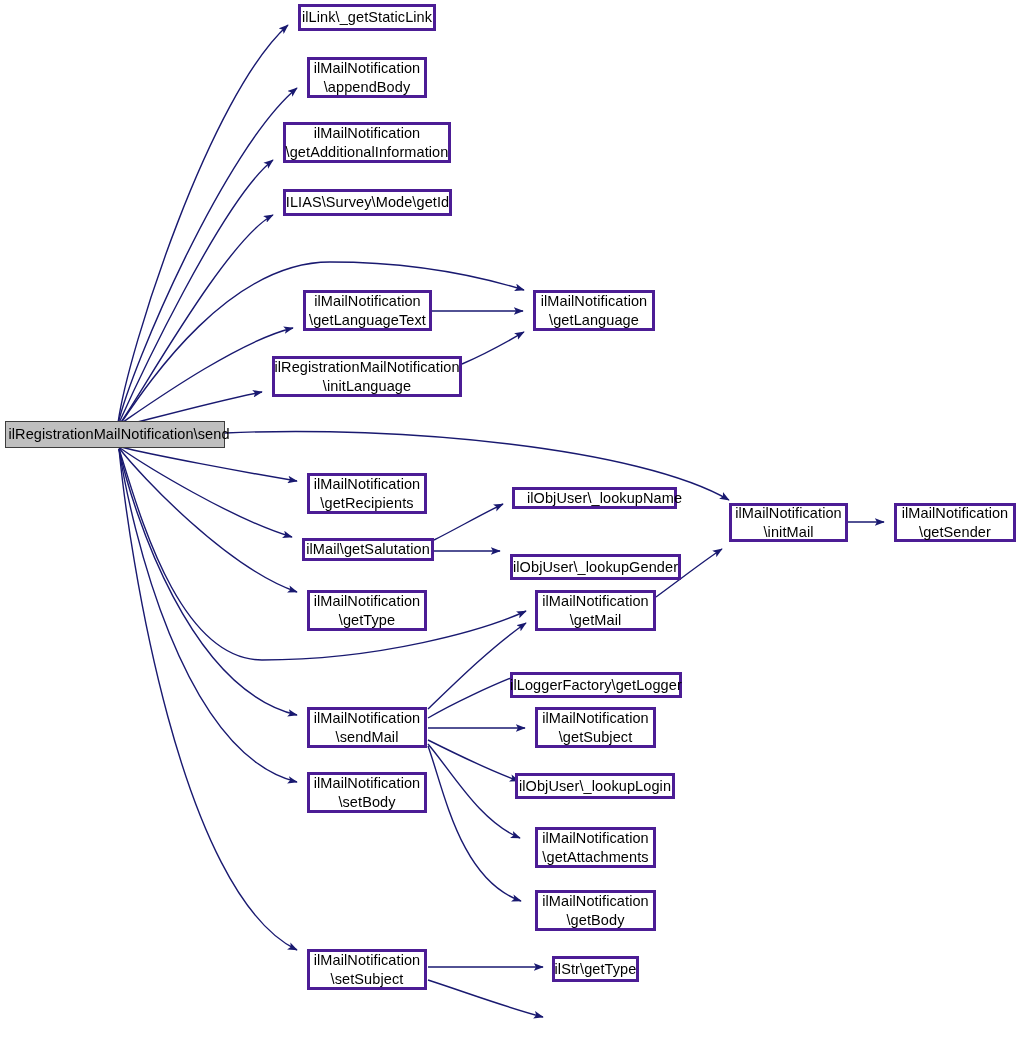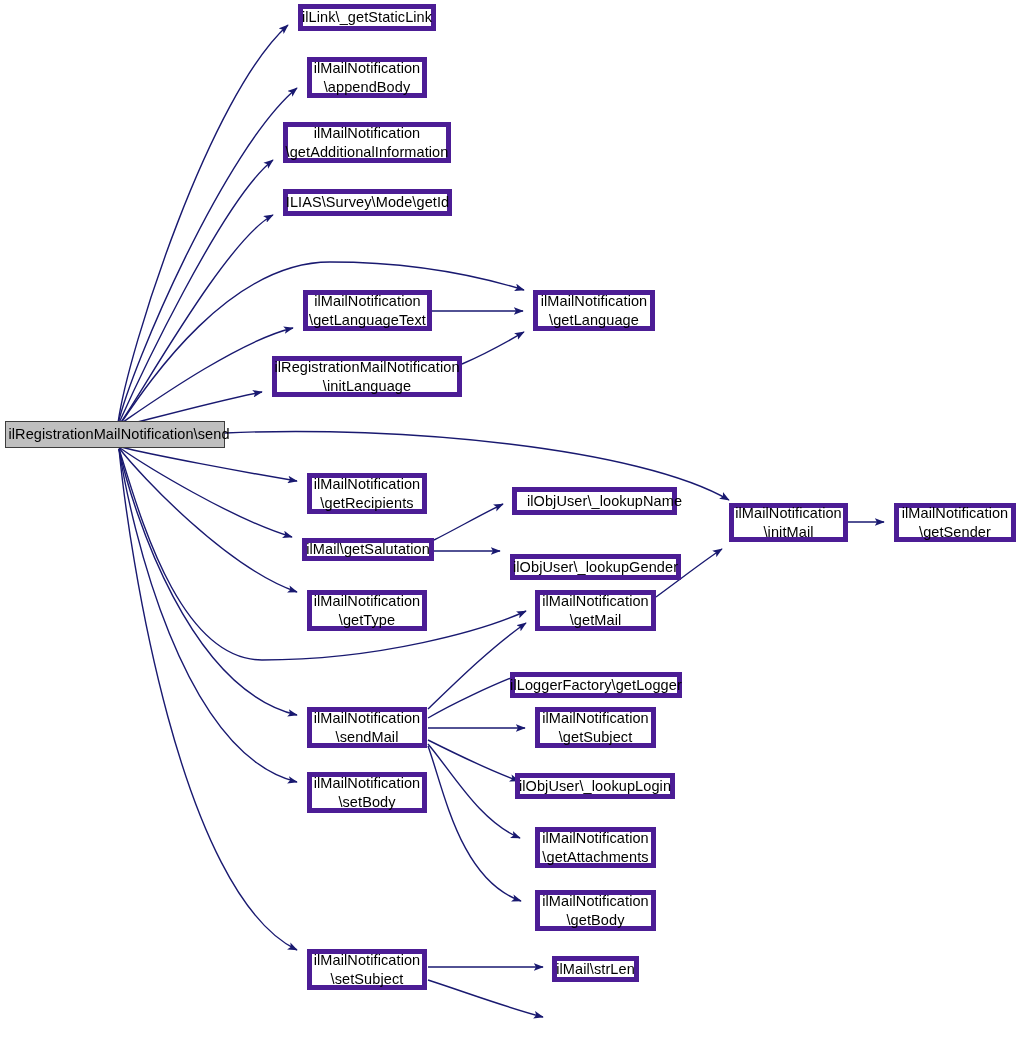--- a/index.html
+++ b/index.html
@@ -24,21 +24,21 @@
     height: 1039px;
     pointer-events: none;
   }
   .node {
     position: absolute;
     box-sizing: border-box;
     display: flex;
     align-items: center;
     justify-content: center;
     text-align: center;
-    border: 5px solid #4c1d95;
+    border: 3px solid #4c1d95;
     background: #ffffff;
     color: #000000;
     font-size: 14.5px;
     line-height: 1.28;
     letter-spacing: 0.1px;
     white-space: pre-line;
     padding: 0 4px;
     z-index: 2;
   }
   .node.root {
@@ -97,21 +97,21 @@
 \getAdditionalInformation</div>
       <div class="node" style="left: 283px; top: 189px; width: 169px; height: 27px;">ILIAS\Survey\Mode\getId</div>
       <div class="node" style="left: 303px; top: 290px; width: 129px; height: 41px;">ilMailNotification
 \getLanguageText</div>
       <div class="node" style="left: 533px; top: 290px; width: 122px; height: 41px;">ilMailNotification
 \getLanguage</div>
       <div class="node" style="left: 272px; top: 356px; width: 190px; height: 41px;">ilRegistrationMailNotification
 \initLanguage</div>
       <div class="node" style="left: 307px; top: 473px; width: 120px; height: 41px;">ilMailNotification
 \getRecipients</div>
-      <div class="node" style="left: 512px; top: 487px; width: 165px; height: 28px; padding-left: 24px;">ilObjUser\_lookupName</div>
+      <div class="node" style="left: 512px; top: 487px; width: 165px; height: 22px; padding-left: 24px;">ilObjUser\_lookupName</div>
       <div class="node" style="left: 302px; top: 538px; width: 132px; height: 23px;">ilMail\getSalutation</div>
       <div class="node" style="left: 510px; top: 554px; width: 171px; height: 26px;">ilObjUser\_lookupGender</div>
       <div class="node" style="left: 729px; top: 503px; width: 119px; height: 39px;">ilMailNotification
 \initMail</div>
       <div class="node" style="left: 894px; top: 503px; width: 122px; height: 39px;">ilMailNotification
 \getSender</div>
       <div class="node" style="left: 307px; top: 590px; width: 120px; height: 41px;">ilMailNotification
 \getType</div>
       <div class="node" style="left: 535px; top: 590px; width: 121px; height: 41px;">ilMailNotification
 \getMail</div>
@@ -122,16 +122,16 @@
 \getSubject</div>
       <div class="node" style="left: 307px; top: 772px; width: 120px; height: 41px;">ilMailNotification
 \setBody</div>
       <div class="node" style="left: 515px; top: 773px; width: 160px; height: 26px;">ilObjUser\_lookupLogin</div>
       <div class="node" style="left: 535px; top: 827px; width: 121px; height: 41px;">ilMailNotification
 \getAttachments</div>
       <div class="node" style="left: 535px; top: 890px; width: 121px; height: 41px;">ilMailNotification
 \getBody</div>
       <div class="node" style="left: 307px; top: 949px; width: 120px; height: 41px;">ilMailNotification
 \setSubject</div>
-      <div class="node" style="left: 552px; top: 956px; width: 87px; height: 26px;">ilMail\strLen</div>
+      <div class="node" style="left: 552px; top: 956px; width: 87px; height: 26px;">ilStr\getType</div>
       <div class="node" style="left: 552px; top: 1006px; width: 88px; height: 44px; margin-top: 36px;">ilStr\subStr</div>
     </div>
 </div>
 
 </body></html>

